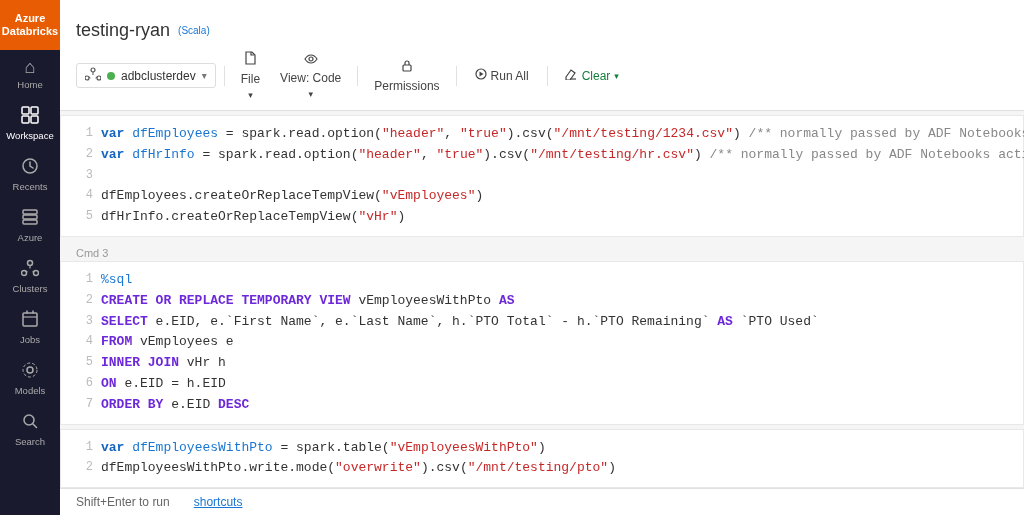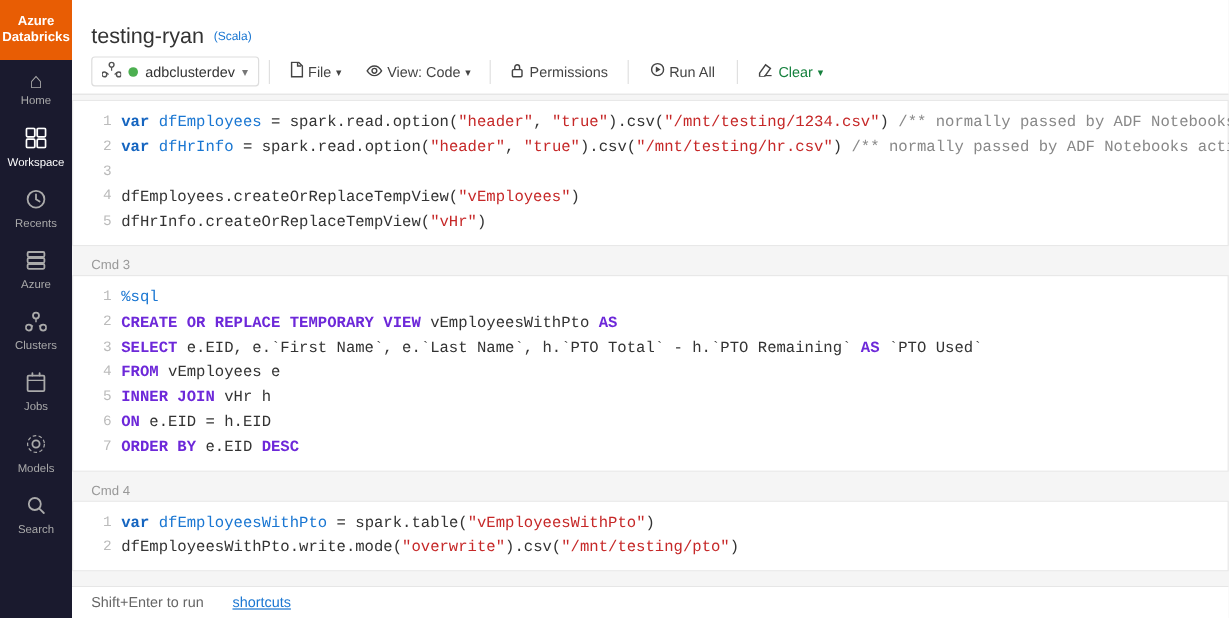--- a/index.html
+++ b/index.html
@@ -105,20 +105,21 @@
       display: flex;
       align-items: center;
       gap: 4px;
       padding: 4px 8px;
       border: none;
       background: transparent;
       font-size: 12px;
       color: #444;
       cursor: pointer;
       border-radius: 3px;
+      flex-direction: column;
     }
     .run-all-btn {
       display: flex;
       align-items: center;
       gap: 4px;
       padding: 4px 10px;
       border: none;
       background: transparent;
       font-size: 12px;
       color: #444;
@@ -444,23 +445,20 @@
           <span class="line-num">6</span>
           <span class="code-line"><span class="kw2">ON</span> e.EID = h.EID</span>
         </div>
         <div class="line">
           <span class="line-num">7</span>
           <span class="code-line"><span class="kw2">ORDER BY</span> e.EID <span class="kw2">DESC</span></span>
         </div>
       </div>
     </div>
 
-    <div class="cmd-label">
-      <span>Cmd 4</span>
-    </div>
     <div class="cell">
       <div class="cell-content">
         <div class="line">
           <span class="line-num">1</span>
           <span class="code-line"><span class="kw">var</span> <span class="blue-text">dfEmployeesWithPto</span> = spark.table(<span class="str">"vEmployeesWithPto"</span>)</span>
         </div>
         <div class="line">
           <span class="line-num">2</span>
           <span class="code-line">dfEmployeesWithPto.write.mode(<span class="str">"overwrite"</span>).csv(<span class="str">"/mnt/testing/pto"</span>)</span>
         </div>

